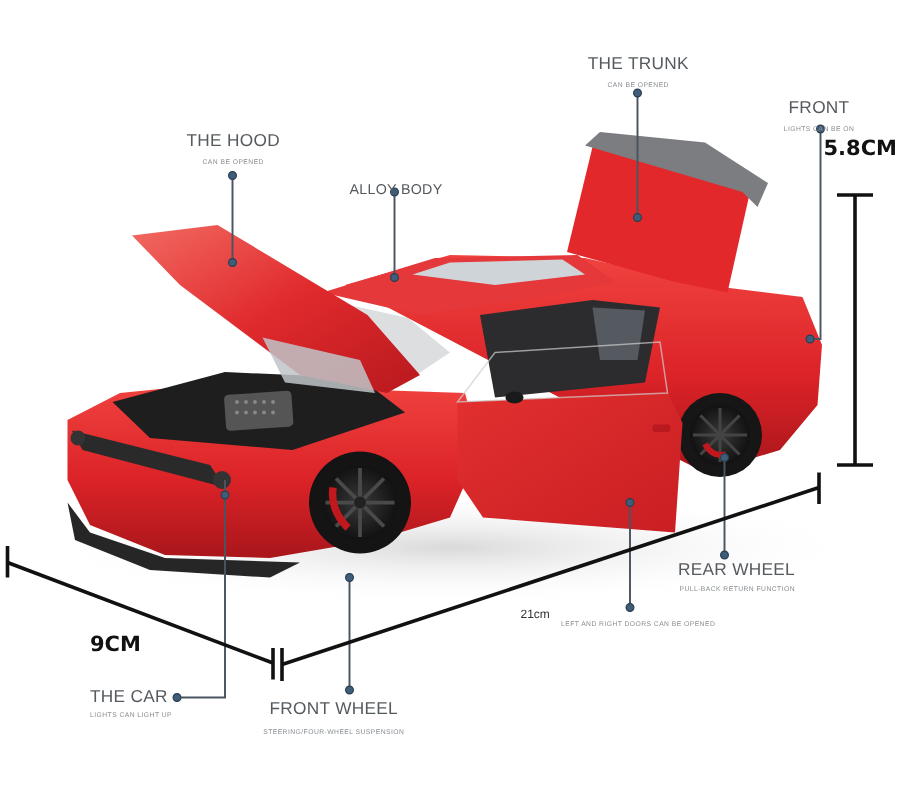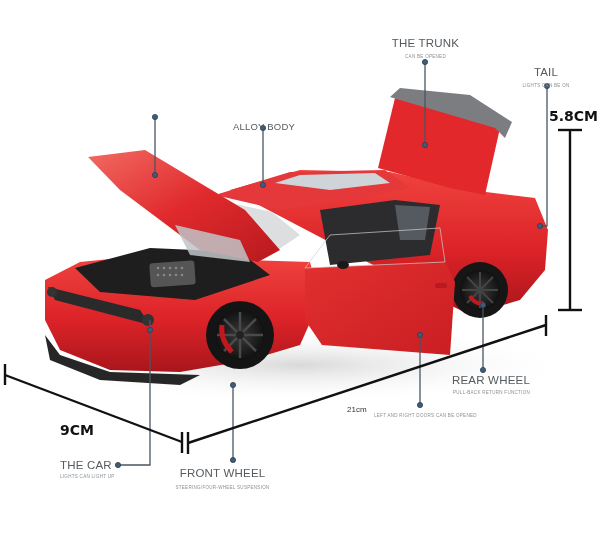--- a/index.html
+++ b/index.html
@@ -150,39 +150,43 @@
       <line x1="188" y1="443" x2="546" y2="325"></line>
       <line x1="188" y1="432" x2="188" y2="454"></line>
       <line x1="546" y1="315" x2="546" y2="336"></line>
     </g>
   </svg>
 
   <div class="lbl" style="left:378px; top:37px; width:95px;">
     <span class="t">THE TRUNK</span>
     <span class="s">CAN BE OPENED</span>
   </div>
+  <div class="lbl" style="left:108px; top:88px; width:95px;">
+    <span class="t">THE HOOD</span>
+    <span class="s">CAN BE OPENED</span>
+  </div>
   <div class="lbl" style="left:220px; top:85px; width:88px;margin-top:36px;">
     <span class="t" style="font-size:9.5px;">ALLOY BODY</span>
   </div>
   <div class="lbl" style="left:515px; top:66px; width:62px;">
-    <span class="t">TAIL</span>
+    <span class="t">FRONT</span>
     <span class="s">LIGHTS CAN BE ON</span>
   </div>
   <div class="lbl" style="left:440px; top:374px; width:90px; text-align:right;">
     <span class="t">REAR WHEEL</span>
     <span class="s" style="margin-top:4px;">PULL-BACK RETURN FUNCTION</span>
   </div>
   <div class="lbl" style="left:374px; top:413px; text-align:left;">
     <span class="s" style="margin-top:0;">LEFT AND RIGHT DOORS CAN BE OPENED</span>
   </div>
   <div class="lbl" style="left:60px; top:459px; width:60px; text-align:left;">
     <span class="t">THE CAR</span>
     <span class="s" style="margin-top:3px;">LIGHTS CAN LIGHT UP</span>
   </div>
   <div class="lbl" style="left:175px; top:467px; width:95px;">
     <span class="t">FRONT WHEEL</span>
     <span class="s" style="margin-top:6px;">STEERING/FOUR-WHEEL SUSPENSION</span>
   </div>
 
-  <div class="dim" style="left:549px; top:108px; font-size:14px;">5.8CM</div>
+  <div class="dim" style="left:549px; top:91px; font-size:14px;">5.8CM</div>
   <div class="dim" style="left:60px; top:422px; font-size:14px;">9CM</div>
   <div class="dim" style="left:347px; top:405px; font-size:8px; font-weight:normal; font-family:'Liberation Sans', sans-serif; color:#333;">21cm</div>
 </div>
 
 </body></html>

